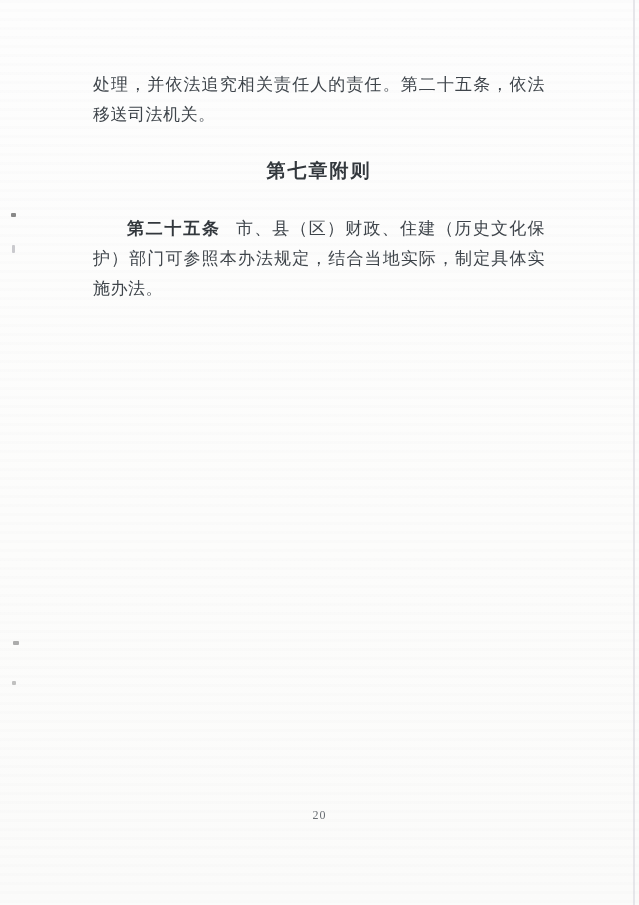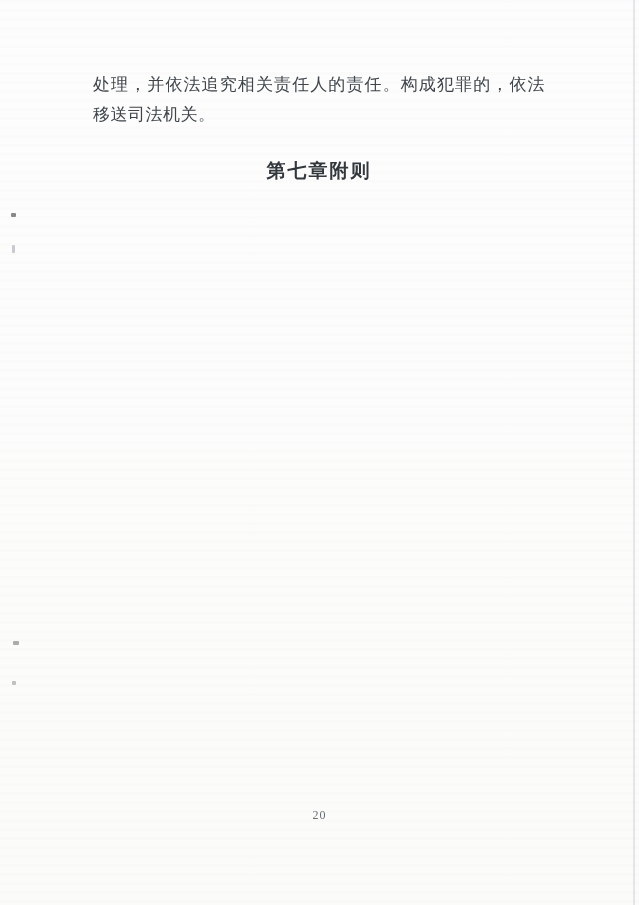--- a/index.html
+++ b/index.html
@@ -63,27 +63,30 @@
 <div class="page">
 
   <div class="scan-line"></div>
   <div class="speck s1"></div>
   <div class="speck s2"></div>
   <div class="speck s3"></div>
   <div class="speck s4"></div>
 
   <div class="content">
 
-    <p class="body-text">处理，并依法追究相关责任人的责任。构成犯罪的，依法移送司法机关。</p>
+    <p class="body-text">处理，并依法追究相关责任人的责任。第二十五条，依法移送司法机关。</p>
 
     <h2 class="chapter">
       <span>第七章</span>
       <span>附则</span>
     </h2>
 
 
+    <p class="body-text article">
+      <strong class="article-label">第二十五条</strong><span>市、县（区）财政、住建（历史文化保护）部门可参照本办法规定，结合当地实际，制定具体实施办法。</span>
+    </p>
 
 
   </div>
 
   <div class="page-number">20</div>
 
 </div>
 
 </body></html>

